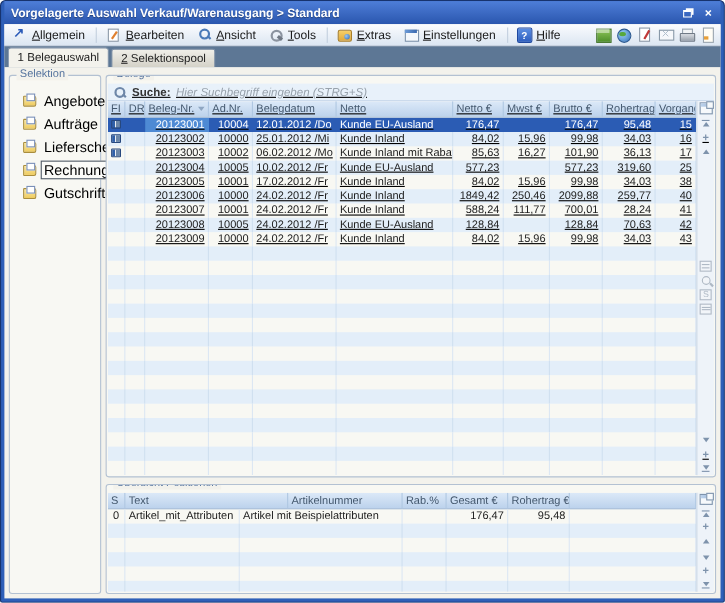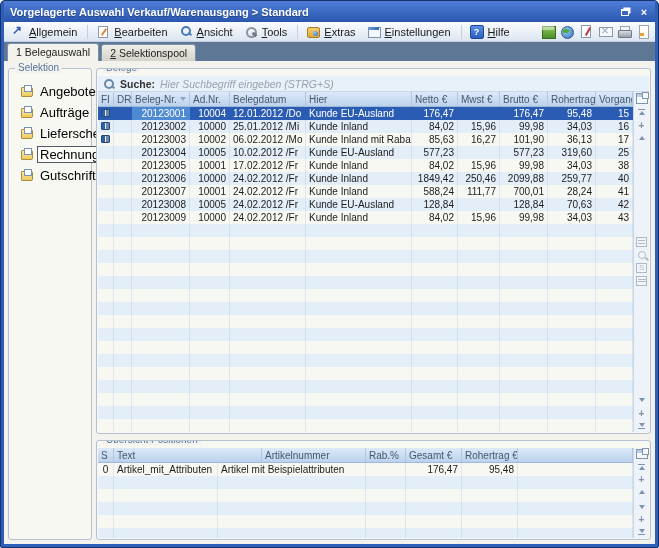--- a/index.html
+++ b/index.html
@@ -65,21 +65,21 @@
   .tab:not(.active) .tab-label { display:inline-block; }
   .tab:not(.active) .tab-label::first-letter { text-decoration:underline; }
   
   .appbody { flex:1; min-height:0; background:var(--panel_bg,#F3F2EC); display:flex; flex-direction:column; }
   .content { flex:1; min-height:0; display:flex; gap:4px; padding:4px 4px 4px 4px; }
   .groupbox { border:1px solid #B3C1D2; border-radius:3px; position:relative; background:#F8F8F3; }
   .gb-label { position:absolute; top:-7px; left:6px; background:var(--panel_bg,#F3F2EC); padding:0 3px;
     font-size:10px; color:var(--group_label,#56749E); white-space:nowrap; }
   .gb-sidebar { width:84px; flex:none; margin-top:3px; padding:12px 2px 2px 2px; }
   .main { flex:1; min-width:0; display:flex; flex-direction:column; gap:6px; margin-top:3px; }
-  .gb-belege { height:366px; flex:none; display:flex; flex-direction:column; padding:7px 1px 1px 1px; overflow:hidden; }
+  .gb-belege { height:366px; flex:none; display:flex; flex-direction:column; padding:7px 1px 1px 1px; overflow:hidden;text-decoration:underline; }
   .gb-positionen { flex:1; min-height:0; display:flex; flex-direction:column; padding:7px 1px 1px 1px; overflow:hidden; }
   
   .side-item { display:flex; align-items:center; gap:4px; padding:2px 2px 2px 10px; font-size:13px; cursor:default; }
   .side-label { padding:0 2px; border:1px solid transparent; }
   .side-item.selected .side-label { border:1px solid #505A66; background:#FBFBF8; }
   .doc-icon { position:relative; width:12px; height:10px; flex:none;
     background:linear-gradient(#FBE9A6,#EECB5E); border:1px solid #A98D3C; border-radius:1px 2px 2px 1px; }
   .doc-icon::before { content:""; position:absolute; left:2px; top:-3px; width:6px; height:5px; background:#fff; border:1px solid #7A90B8; }
   
   .search-row { height:16px; flex:none; background:var(--search_bg,#E8F1FA); border-bottom:1px solid #C8D8EA;
@@ -235,21 +235,21 @@
                     <span>Beleg-Nr.</span>
                     <span class="hdr-sort"></span>
                   </div>
                   <div class="gh-cell" style="width: 40px; flex: 0 0 auto;">
                     <span>Ad.Nr.</span>
                   </div>
                   <div class="gh-cell" style="width: 76px; flex: 0 0 auto;">
                     <span>Belegdatum</span>
                   </div>
                   <div class="gh-cell" style="width: 106px; flex: 0 0 auto;">
-                    <span>Hier</span>
+                    <span>Netto</span>
                   </div>
                   <div class="gh-cell" style="width: 46px; flex: 0 0 auto;">
                     <span>Netto €</span>
                   </div>
                   <div class="gh-cell" style="width: 42px; flex: 0 0 auto;">
                     <span>Mwst €</span>
                   </div>
                   <div class="gh-cell" style="width: 48px; flex: 0 0 auto;">
                     <span>Brutto €</span>
                   </div>

